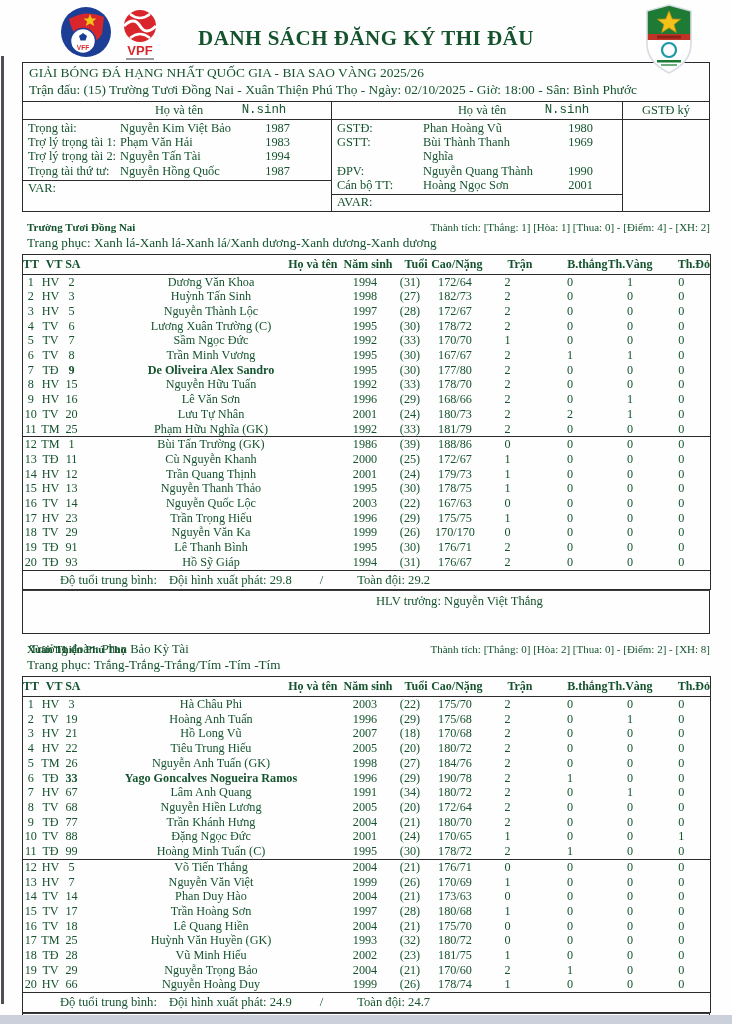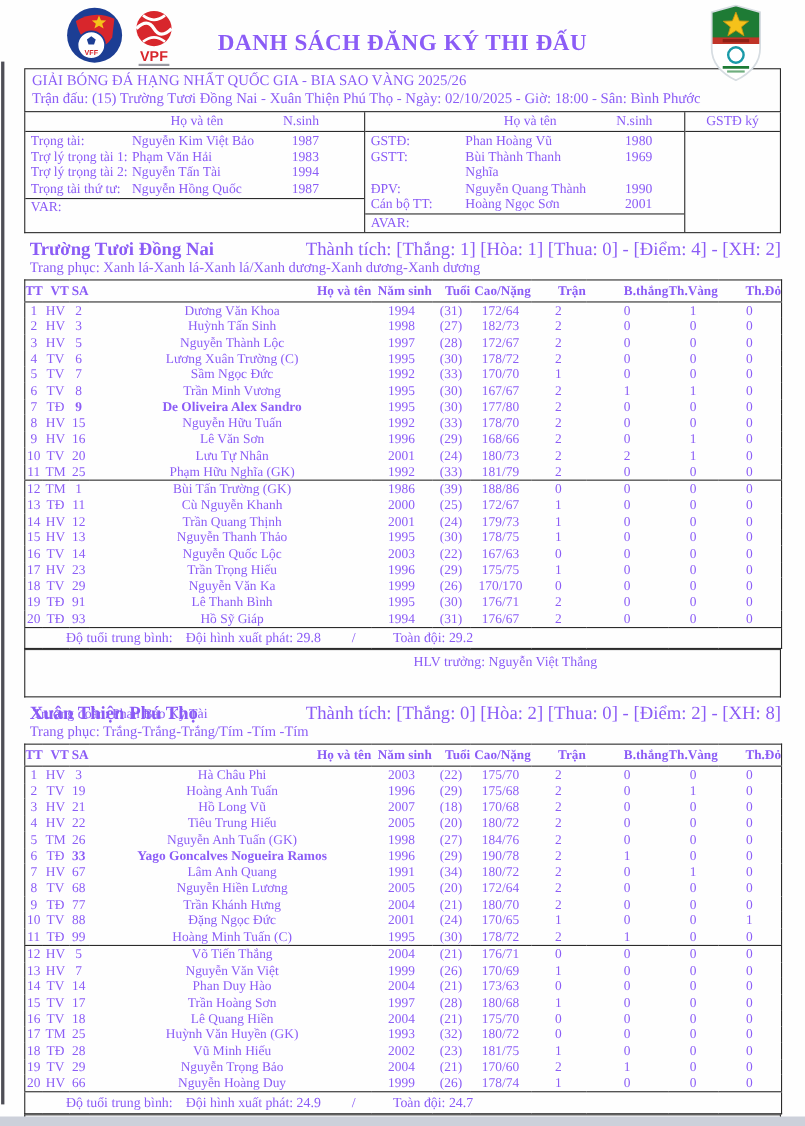--- a/index.html
+++ b/index.html
@@ -1,17 +1,17 @@
 <!DOCTYPE html>
 <html><head>
 <meta charset="utf-8">
 <style>
   html,body{margin:0;padding:0;background:#eceef2;}
   .page{position:relative;width:732px;height:1024px;background:#fefefe;overflow:hidden;
-        font-family:"Liberation Serif", serif;color:#8b5cf6;}
+        font-family:"Liberation Serif", serif;color:#14532d;}
   .inner{padding:0 22px;}
 
   
   .doc-header{position:relative;height:62px;}
   .logo{position:absolute;}
   .logo-vff{left:60px;top:6px;}
   .logo-vpf{left:116px;top:8px;}
   .logo-shield{left:645px;top:4px;}
   .page-title{position:absolute;left:0;right:0;top:26px;text-align:center;
               font-size:21px;font-weight:bold;letter-spacing:.5px;}
@@ -26,29 +26,29 @@
   .off-left{width:308px;}
   .off-right{width:290px;border-left:1.5px solid #2b2b2b;}
   .off-sign{flex:1;border-left:1.5px solid #2b2b2b;text-align:center;}
   .off-hrow{display:flex;height:17px;line-height:17px;border-bottom:1.4px solid #2b2b2b;}
   .off-sign-h{height:17px;line-height:17px;border-bottom:1.4px solid #2b2b2b;}
   .off-role{width:92px;padding-left:5px;}
   .off-right .off-role{width:86px;}
   .off-name{width:118px;}
   .off-hname{width:118px;text-align:center;}
   .off-born{width:52px;text-align:right;}
-  .off-hborn{width:52px;text-align:right;}
+  .off-hborn{width:52px;text-align:center;font-family:Liberation Mono, monospace;}
   .off-spacer{flex:1;}
   .off-row{display:flex;line-height:14.2px;font-family:Liberation Serif, serif;}
   .off-rows{padding:1px 0 2px;}
   .off-var{border-top:1.4px solid #2b2b2b;line-height:15.5px;padding-left:5px;}
 
   
   .team-head{display:flex;justify-content:space-between;margin-top:7px;
-             font-size:17px;line-height:16px;}
+             font-size:11px;line-height:16px;}
   .team-name{font-weight:bold;padding-left:5px;}
   .team-kit{font-size:13.2px;line-height:16px;padding-left:5px;}
 
   table.roster{width:688px;border-collapse:collapse;table-layout:fixed;margin-top:3px;
                border:1.6px solid #2b2b2b;font-size:12.2px;}
   .roster th{font-weight:bold;font-size:12px;padding:2px 0;line-height:15px;
              border-bottom:1.4px solid #2b2b2b;text-align:right;white-space:nowrap;overflow:hidden;}
   .roster td{padding:0;line-height:14.7px;text-align:center;white-space:nowrap;overflow:hidden;}
   .roster td.c-name{text-align:center;padding-left:4px;}
   .roster tr.sub-start td{border-top:1.5px solid #2b2b2b;}

